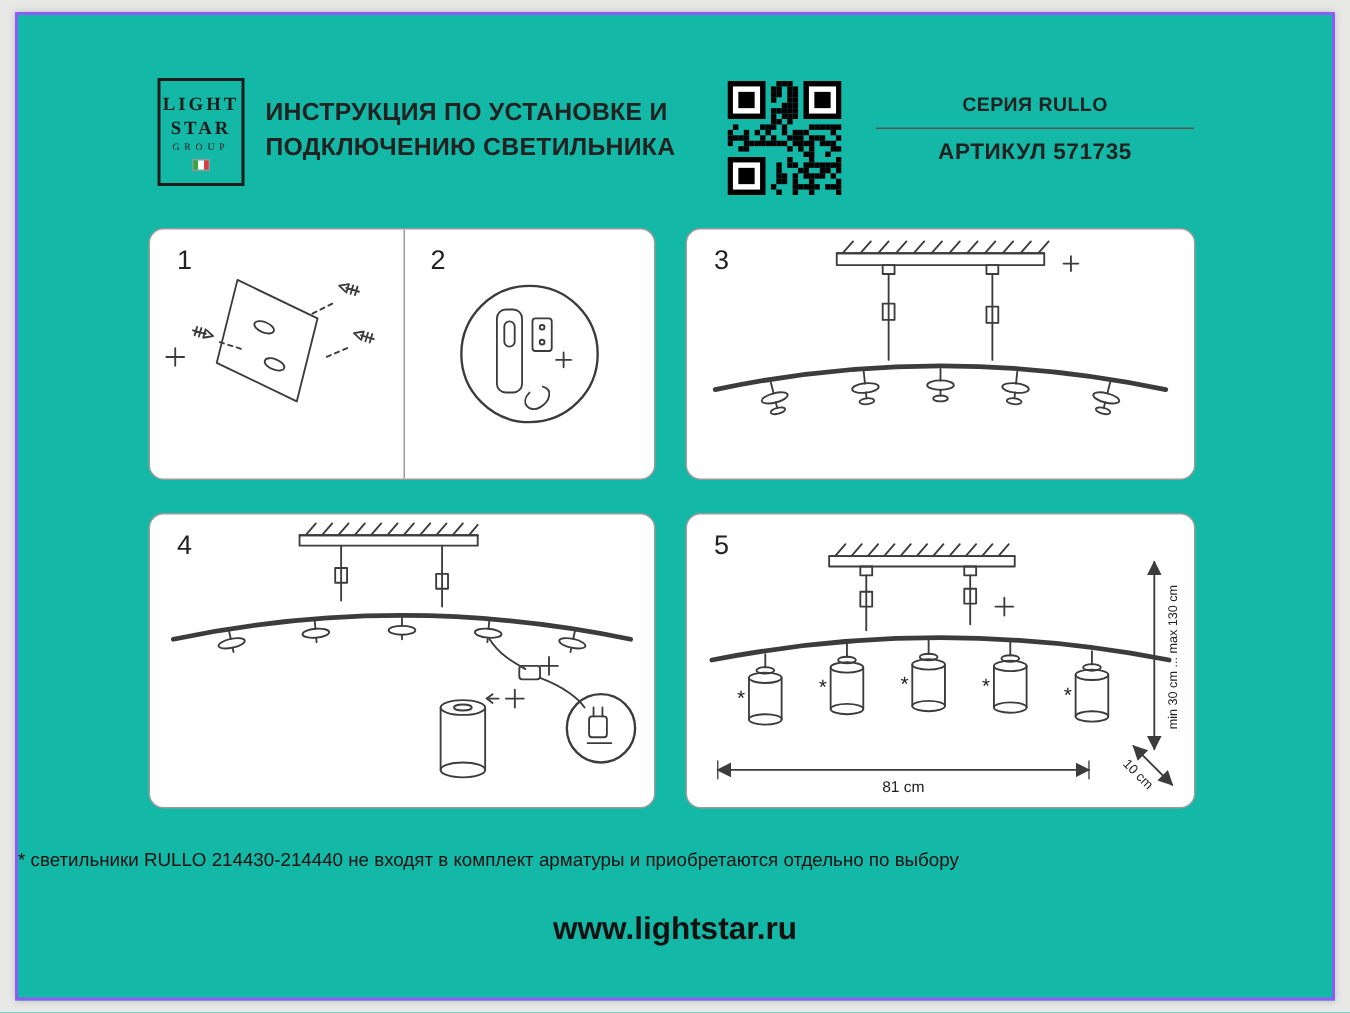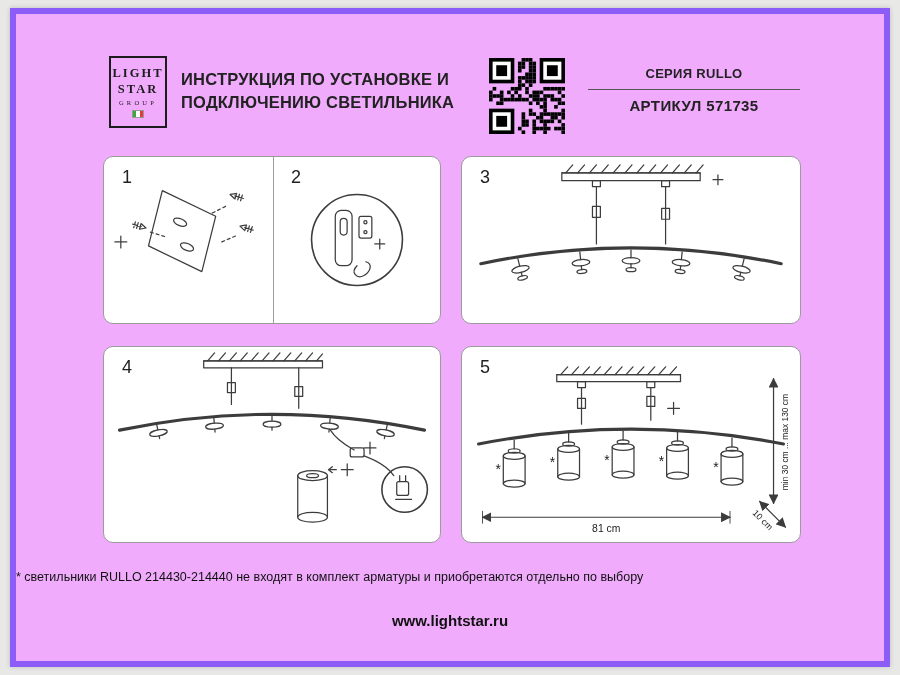--- a/index.html
+++ b/index.html
@@ -1,18 +1,18 @@
 <!DOCTYPE html>
 <html><head>
 <meta charset="utf-8">
 <style>
   *{margin:0;padding:0;box-sizing:border-box}
   html,body{width:900px;height:675px}
   body{background:#e8e8e7;font-family:"Liberation Sans",sans-serif;position:relative;overflow:hidden}
-  .sheet{position:absolute;left:10px;top:8px;width:880px;height:659px;background:#f0abfc;border:6px solid #8b5cf6;box-shadow:0 0 5px rgba(0,0,0,.18)}
+  .sheet{position:absolute;left:10px;top:8px;width:880px;height:659px;background:#14b8a6;border:2px solid #8b5cf6;box-shadow:0 0 5px rgba(0,0,0,.18)}
 
   
   .logo{position:absolute;left:93px;top:42px;width:58px;height:72px;border:2px solid #1c1c1c;
         display:flex;flex-direction:column;align-items:center;justify-content:center;gap:1px;
         font-family:"Liberation Serif",serif;color:#1c1c1c}
   .logo .l1,.logo .l2{font-size:12.5px;letter-spacing:2px;font-weight:700}
   .logo .l3{font-size:6.5px;letter-spacing:3.2px;margin-top:1px}
   .flag{display:flex;width:12px;height:8px;margin-top:3px;border:0.5px solid #999}
   .flag span{flex:1}
   .flag .g{background:#3da639}.flag .w{background:#ffffff}.flag .r{background:#e03a3e}
@@ -33,21 +33,21 @@
   .panel-5 {left:445px;top:332px;width:340px;height:197px}
   .panel svg.diagram{position:absolute;left:0;top:0;width:100%;height:100%}
   .half-divider{position:absolute;left:169px;top:0;width:0;height:100%;border-left:1.2px solid #9b9b9b}
   .step-num{position:absolute;top:10px;font-size:18px;color:#222}
   .num-a{left:18px} .num-b{left:187px} .num-c{left:18px}
 
   .half-svg{position:absolute;top:0;height:100%;width:169px}
   .half-svg.right{left:169px}
 
   .footnote{position:absolute;left:0;top:556px;width:100%;text-align:left;font-size:12.5px;color:#111}
-  .website{position:absolute;left:0;top:598px;width:100%;text-align:center;font-size:15px;font-weight:700;color:#111}
+  .website{position:absolute;left:0;top:598px;width:100%;text-align:center;font-size:21px;font-weight:700;color:#111}
 
   svg text{fill:#222;stroke:none;font-family:"Liberation Sans",sans-serif}
   .ln{stroke:#3c3c3c;fill:none;stroke-width:1.25;stroke-linecap:round;stroke-linejoin:round}
 </style>
 </head>
 <body>
 
 <div class="sheet">
 
   <div class="logo">

